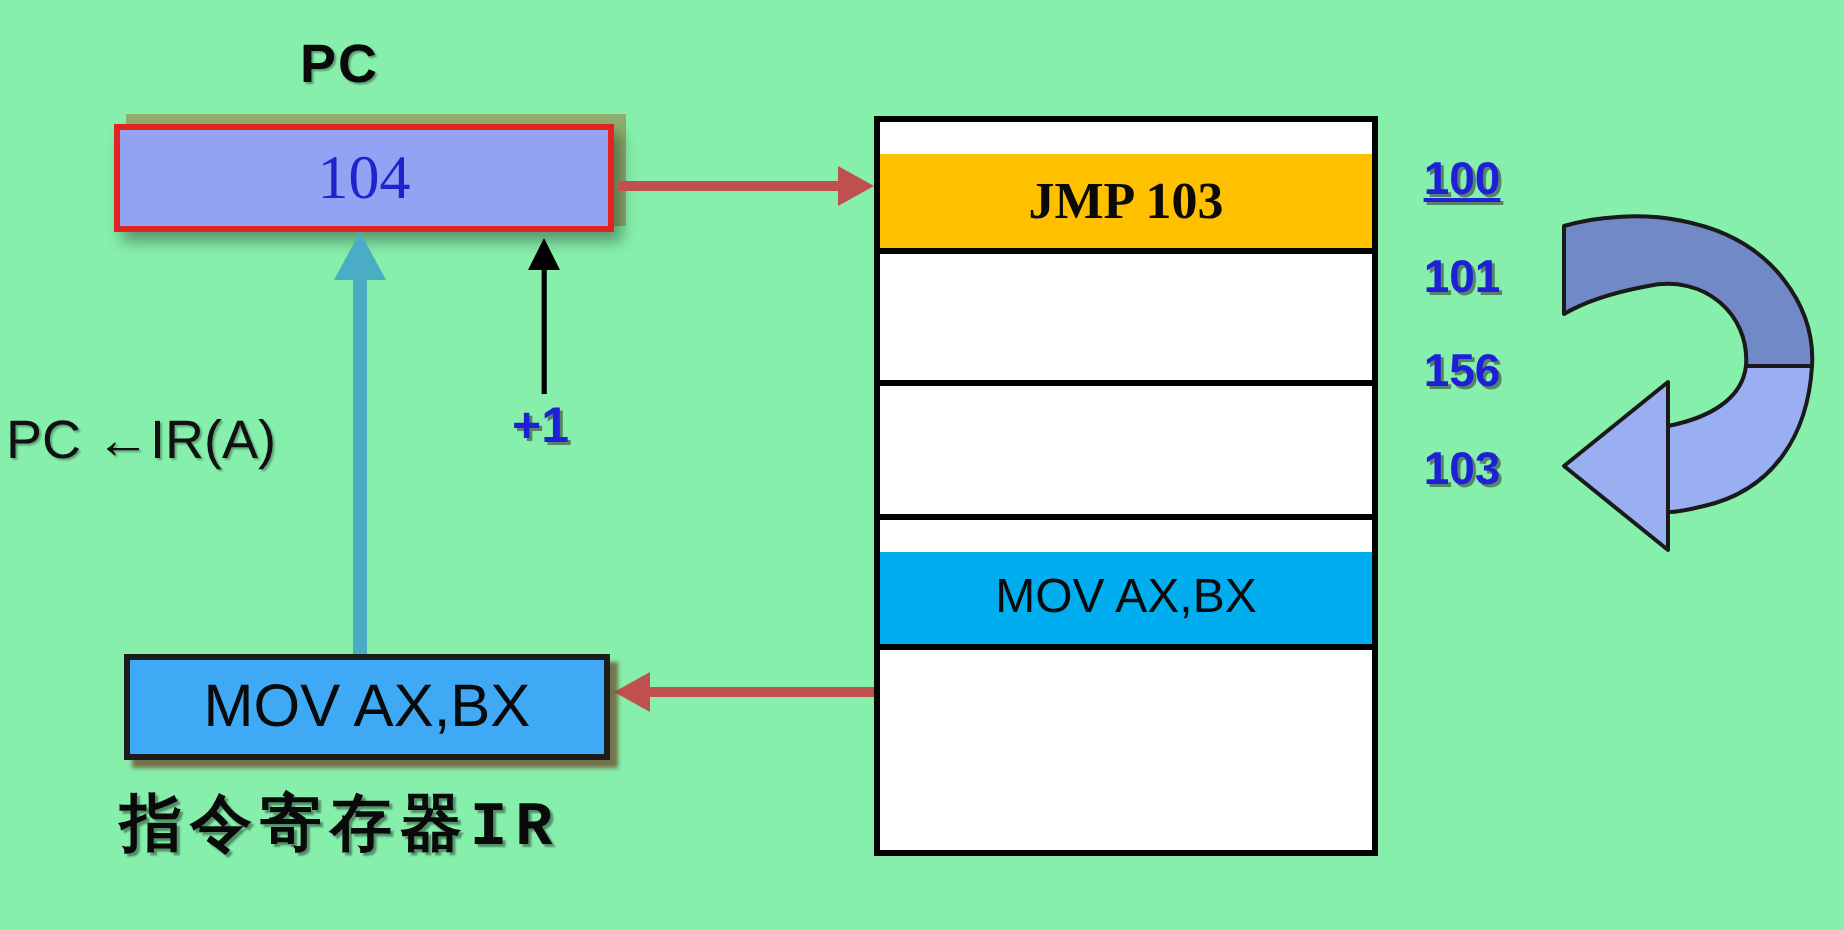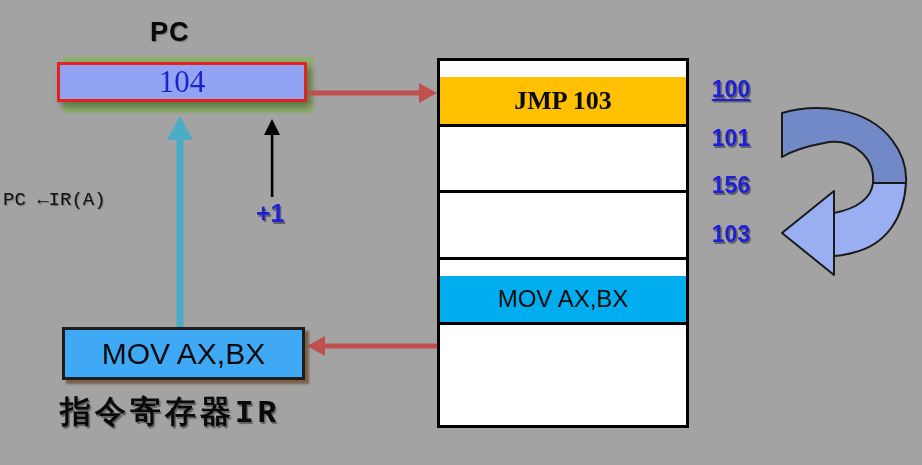--- a/index.html
+++ b/index.html
@@ -1,29 +1,29 @@
 <!DOCTYPE html>
 <html><head>
 <meta charset="utf-8">
 <style>
   html,body{margin:0;padding:0;background:#ffffff;}
   #stage{
-    position:relative;width:922px;height:465px;background:#a3a3a3;overflow:hidden;
+    position:relative;width:922px;height:465px;background:#86efac;overflow:hidden;
     font-family:"Liberation Sans",sans-serif;
   }
   .abs{position:absolute;}
 
   
   .pc-title{
     left:150px;top:17px;font-size:27px;font-weight:bold;color:#0a0a0a;
     letter-spacing:1px;text-shadow:1px 1px 1px rgba(0,0,0,0.35);
   }
   .pc-accent{left:63px;top:57px;width:250px;height:56px;background:#8fae6e;}
   .pc-box{
-    left:57px;top:62px;width:250px;height:40px;background:#91a3f2;
+    left:57px;top:62px;width:250px;height:54px;background:#91a3f2;
     border:3px solid #e32222;box-sizing:border-box;
     box-shadow:4px 5px 7px rgba(0,0,0,0.35);
     display:flex;align-items:center;justify-content:center;
   }
   .pc-value{font-family:"Liberation Serif",serif;font-size:31px;color:#2222cc;}
 
   
   .mem-title{
     left:437px;top:10px;width:252px;text-align:center;
     font-family:"Liberation Serif",serif;font-size:30px;font-weight:600;color:#0a0a0a;
@@ -45,21 +45,21 @@
   .mem-row.r5{flex:1;border-bottom:none;}
 
   .addr{
     left:700px;width:62px;text-align:center;font-size:23px;font-weight:bold;
     color:#1f1fd8;text-shadow:1.5px 1.5px 0 rgba(45,45,45,0.55);
   }
   .addr.a0{top:76px;text-decoration:underline;} .addr.a1{top:125px;} .addr.a2{top:172px;} .addr.a3{top:221px;}
 
   
   .pc-assign{
-    left:3px;top:189px;font-family:Liberation Mono, monospace;font-size:19px;color:#111;
+    left:3px;top:205px;font-family:Liberation Sans, sans-serif;font-size:27px;color:#111;
     text-shadow:1px 1px 1px rgba(0,0,0,0.3);
   }
   .plus-one{
     left:256px;top:199px;font-size:25px;font-weight:bold;color:#1f1fd8;
     text-shadow:1.5px 1.5px 0 rgba(45,45,45,0.55);
   }
 
   
   .ir-box{
     left:62px;top:327px;width:243px;height:53px;background:#3fa9f5;

